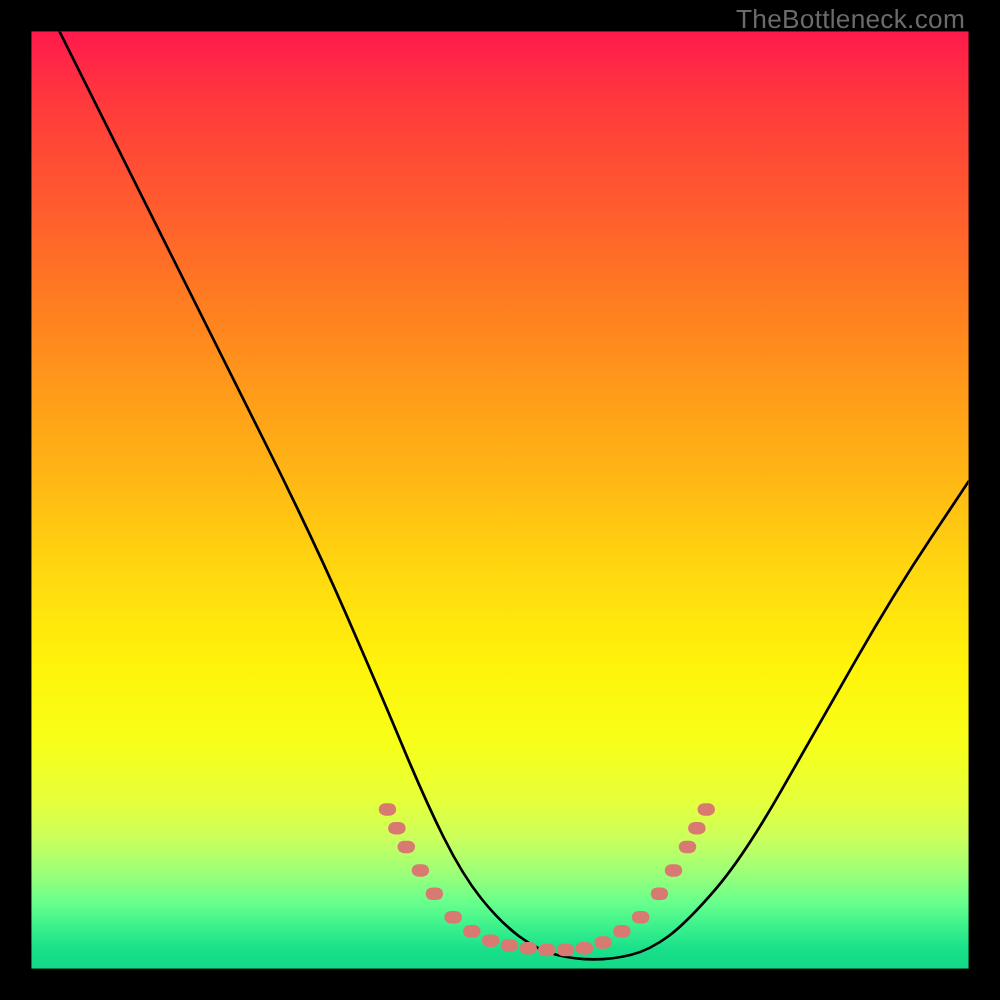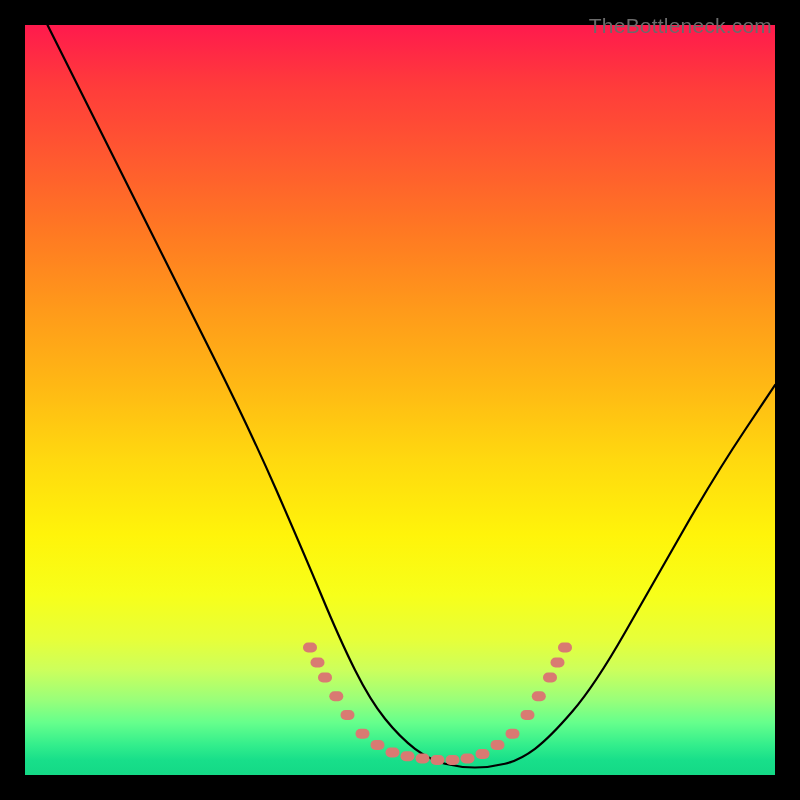--- a/index.html
+++ b/index.html
@@ -52,21 +52,20 @@
   }
   .watermark {
     position: absolute;
     top: 4px;
     right: 28px;
     color: #6b6b6b;
     font-size: 21px;
     font-weight: 500;
     letter-spacing: 0.2px;
     user-select: none;
-    margin-top: 10px;
   }
   svg.curve {
     position: absolute;
     inset: 0;
     width: 750px;
     height: 750px;
   }
 </style>
 </head>
 <body>

